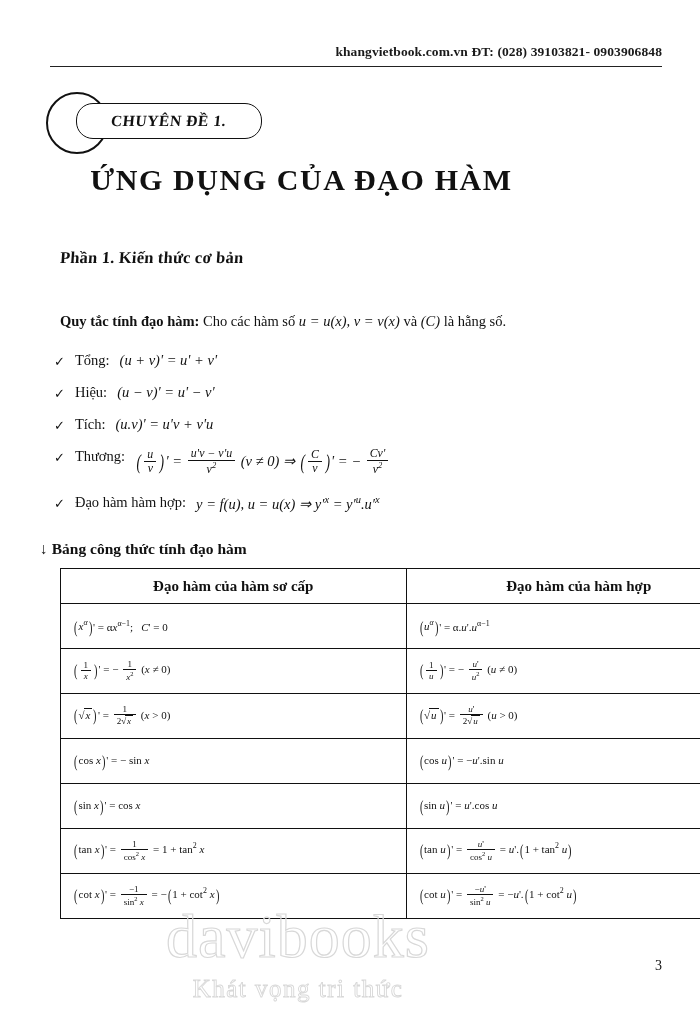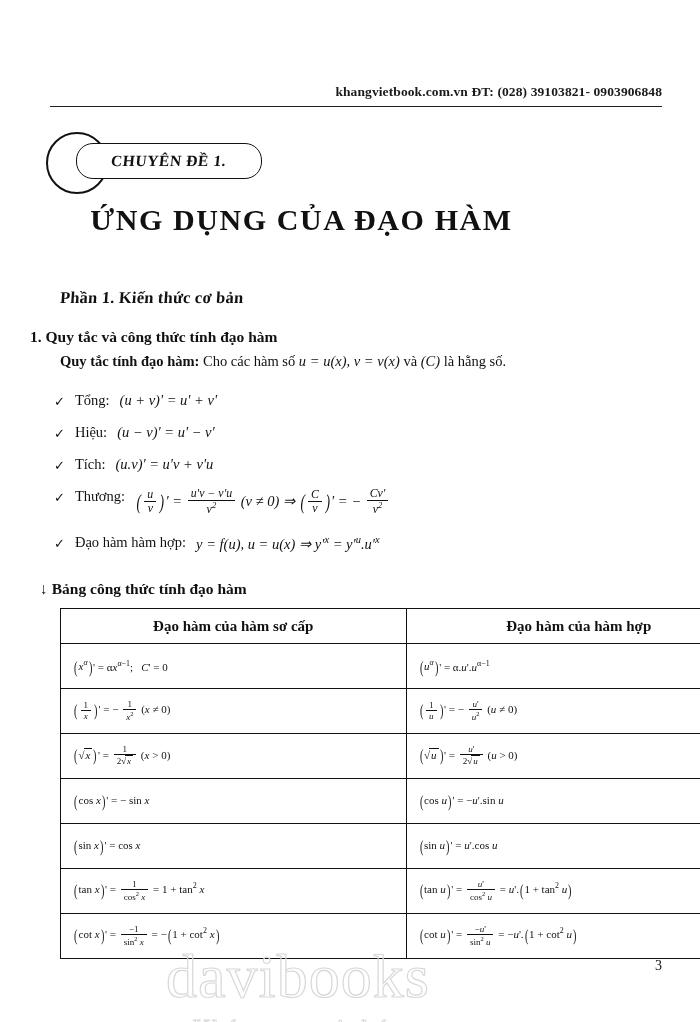--- a/index.html
+++ b/index.html
@@ -13,21 +13,20 @@
     position: relative;
     font-family: "Liberation Serif", serif;
     color: #111;
     overflow: hidden;
   }
 
   .page {
     position: absolute;
     inset: 0;
     padding: 10px;
-    margin-top: 40px;
   }
 
   
   .header {
     position: absolute;
     top: 44px;
     left: 50px;
     right: 38px;
     text-align: right;
     font-family: "Liberation Serif", serif;
@@ -265,21 +264,20 @@
     <div class="badge-circle"></div>
     <div class="badge-bar">
       <span class="badge-text">CHUYÊN ĐỀ 1.</span>
     </div>
   </div>
 
   <div class="main-title">ỨNG DỤNG CỦA ĐẠO HÀM</div>
 
   <div class="part-title">Phần 1. Kiến thức cơ bản</div>
 
-  <div class="sec-1">1. Quy tắc và công thức tính đạo hàm</div>
 
   <div class="rule-line">
     <b>Quy tắc tính đạo hàm:</b>
     <span>Cho các hàm số</span>
     <span class="mi">u = u(x), v = v(x)</span>
     <span>và</span>
     <span class="mi">(C)</span>
     <span>là hằng số.</span>
   </div>
 

